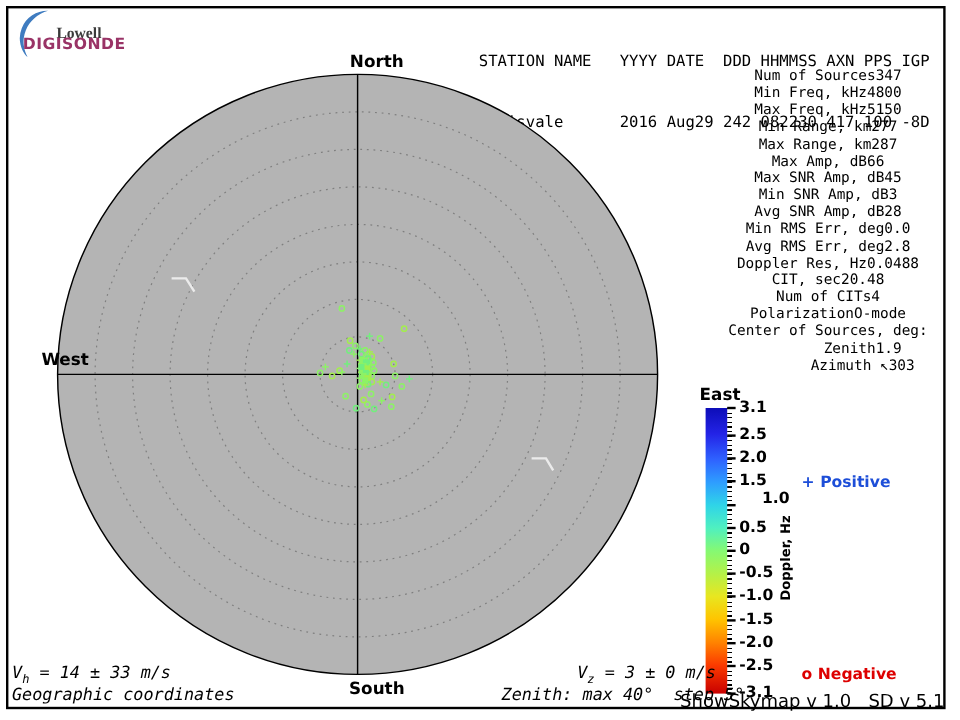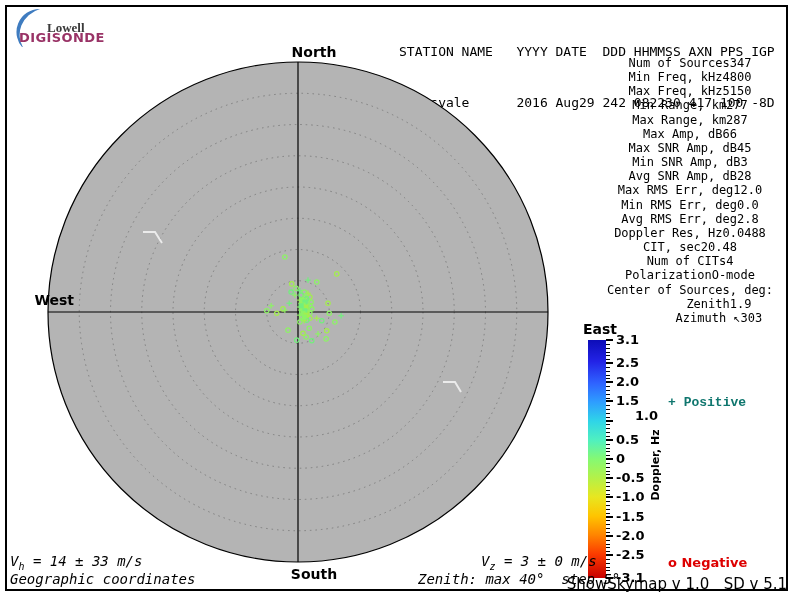--- a/index.html
+++ b/index.html
@@ -232,24 +232,20 @@
       <div class="stat-row">
         <span>Min SNR Amp, dB</span>
         <span>3</span>
       </div>
 
       <div class="stat-row">
         <span>Avg SNR Amp, dB</span>
         <span>28</span>
       </div>
 
-      <div class="stat-row">
-        <span>Max RMS Err, deg</span>
-        <span>12.0</span>
-      </div>
 
       <div class="stat-row">
         <span>Min RMS Err, deg</span>
         <span>0.0</span>
       </div>
 
       <div class="stat-row">
         <span>Avg RMS Err, deg</span>
         <span>2.8</span>
       </div>
@@ -319,21 +315,21 @@
         <div class="cb-label" style="top: 130.194px;">-0.5</div>
         <div class="cb-label" style="top: 149.387px;">-1.0</div>
         <div class="cb-label" style="top: 168.581px;">-1.5</div>
         <div class="cb-label" style="top: 187.774px;">-2.0</div>
         <div class="cb-label" style="top: 206.968px;">-2.5</div>
         <div class="cb-label" style="top: 230px;">-3.1</div>
       </div>
   </div>
   <div class="doppler-label">Doppler, Hz</div>
 
-  <div class="legend" id="legend-positive" style="color: #0f766e; font-family: Liberation Mono, monospace;"><span>+</span> <span>Positive</span></div>
+  <div class="legend" id="legend-positive" style="color: #1d4ed8;"><span>+</span> <span>Positive</span></div>
   <div class="legend" id="legend-negative" style="color: rgb(221, 0, 0);"><span>o</span> <span>Negative</span></div>
 
   <div class="ftr-mono vh"><span>V</span><sub>h</sub> <span>= 14 ± 33 m/s</span></div>
   <div class="ftr-mono vz"><span>V</span><sub>z</sub> <span>= 3 ± 0 m/s</span></div>
   <div class="ftr-mono coords">Geographic coordinates</div>
   <div class="ftr-mono zenith-info">Zenith: max 40°  step 5°</div>
   <div class="version">ShowSkymap v 1.0   SD v 5.1</div>
 </div>
 
 </body></html>

